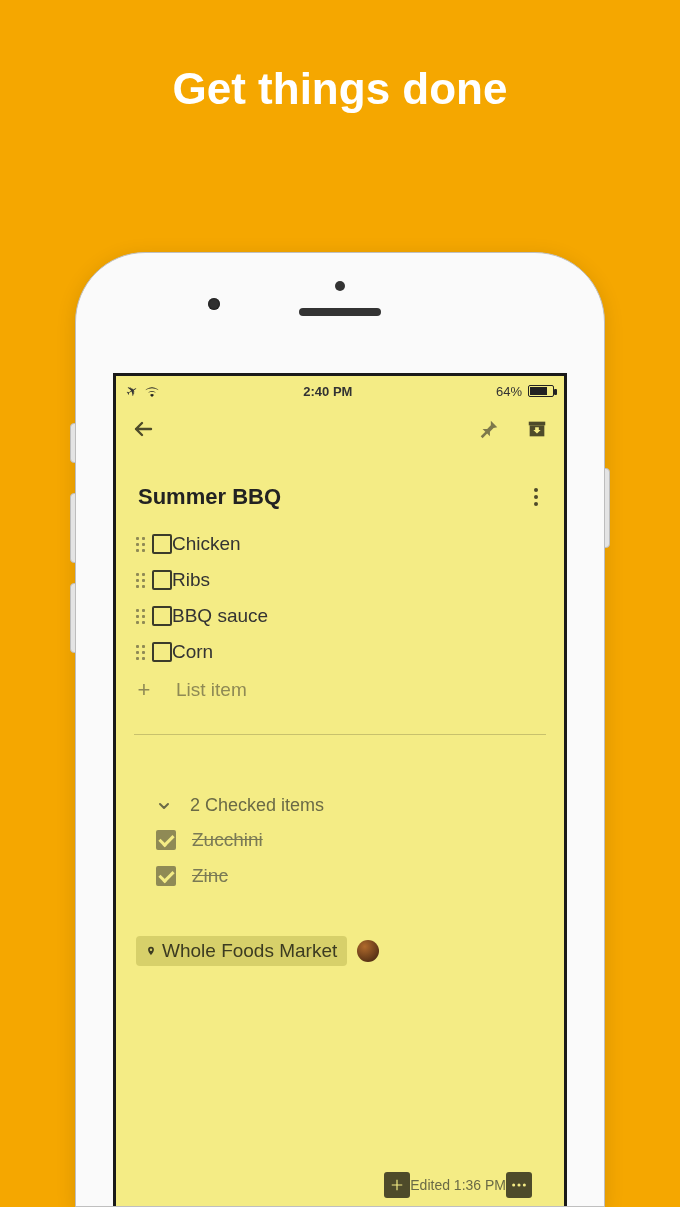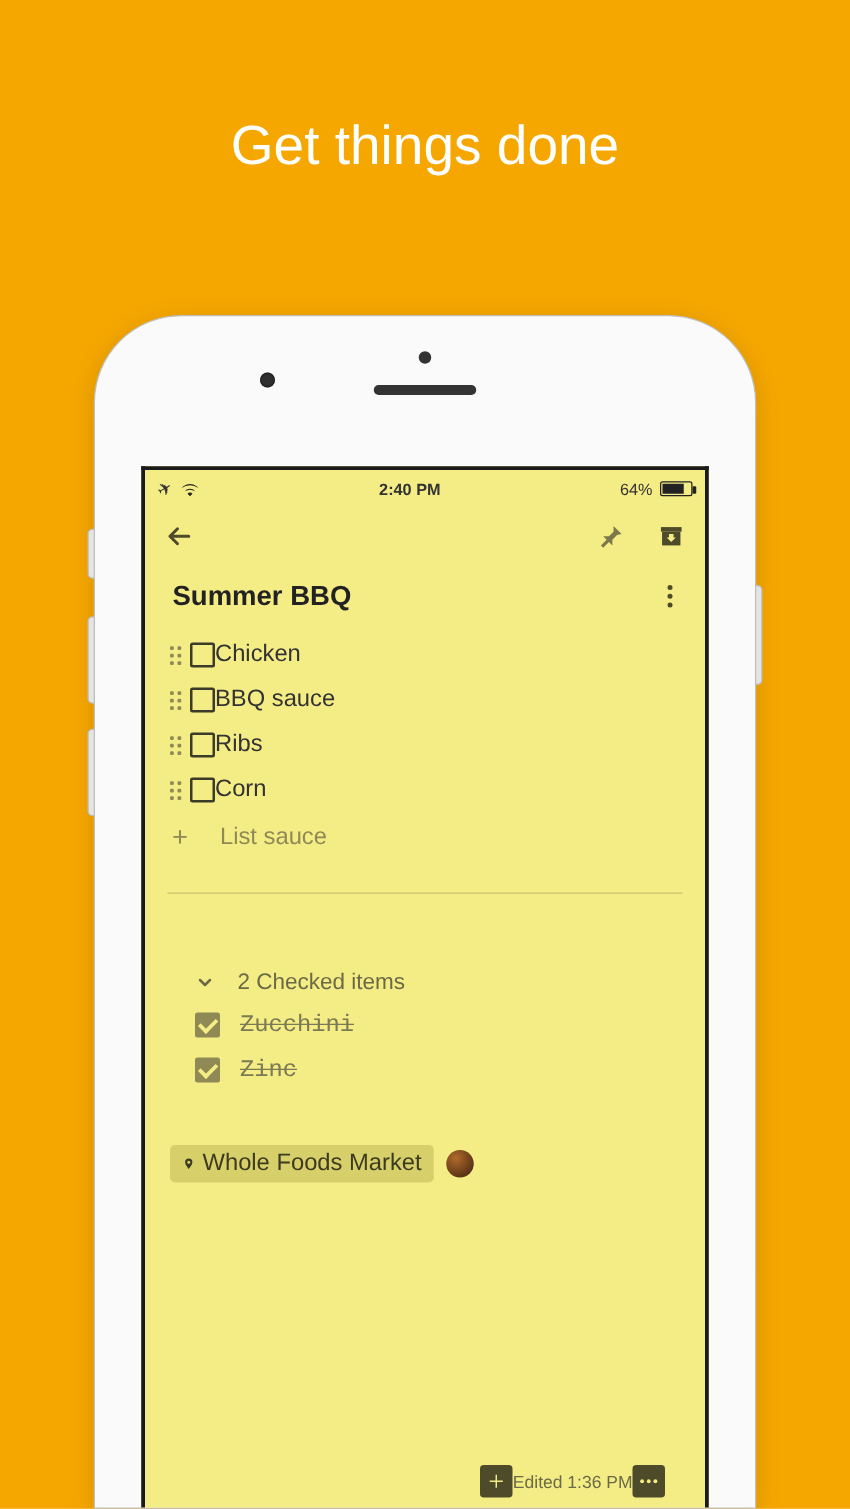--- a/index.html
+++ b/index.html
@@ -6,23 +6,23 @@
   html, body { width: 680px; height: 1207px; }
   body {
     background: #f5a700;
     font-family: -apple-system, BlinkMacSystemFont, "Helvetica Neue", Arial, sans-serif;
     overflow: hidden;
     position: relative;
   }
   .hero {
     text-align: center;
     color: #ffffff;
-    font-weight: 400;
+    font-weight: 700;
     font-size: 44px;
-    padding-top: 92px;
+    padding-top: 64px;
   }
 
   
   .phone {
     position: absolute;
     left: 50%;
     transform: translateX(-50%);
     top: 252px;
     width: 530px;
     height: 955px; 
@@ -79,21 +79,21 @@
   .appbar {
     display:flex; align-items:center; justify-content:space-between;
     padding:14px 14px 8px;
   }
   .ab-left, .ab-right { display:flex; align-items:center; gap:22px; }
   .icon-btn { width:26px; height:26px; display:flex; align-items:center; justify-content:center; color:#4e4b2a; cursor:pointer; }
   svg { display:block; }
 
   
   .note { padding: 14px 18px 0 18px; flex:1; display:flex; flex-direction:column; }
-  .title-row { display:flex; align-items:center; justify-content:space-between; margin-bottom:10px; padding-left:4px;}
+  .title-row { display:flex; align-items:center; justify-content:space-between; margin-bottom:10px; padding-left:4px;margin-top:20px;}
   .note-title { font-size:22px; font-weight:700; color:#222; }
   .kebab { width:20px; height:24px; display:flex; flex-direction:column; align-items:center; justify-content:center; gap:3px; cursor:pointer;}
   .kebab span{width:4px;height:4px;background:#4e4b2a;border-radius:50%;}
 
   .list { margin-top:6px; }
   .row {
     display:flex; align-items:center; padding:7px 2px;
     font-size:19px; color:#333;
   }
   .drag { width:16px; display:grid; grid-template-columns:repeat(2,3px); grid-auto-rows:3px; gap:3px; }
@@ -115,21 +115,21 @@
   .chev { width:16px; height:16px; }
 
   .row.done { color:#7a7a55; padding-left:22px; gap:16px;}
   .row.done .checkbox {
     background:#8f8a55; border-color:#8f8a55;
   }
   .row.done .checkbox::after{
     content:""; position:absolute; left:4px; top:0px; width:6px; height:11px;
     border:solid #f4ec85; border-width:0 3px 3px 0; transform:rotate(45deg);
   }
-  .strike { text-decoration: line-through; font-family: Liberation Mono, monospace; }
+  .strike { text-decoration: line-through; }
 
   .chips { display:flex; align-items:center; gap:10px; margin-top:42px; padding-left:2px;}
   .chip {
     display:inline-flex; align-items:center; gap:6px;
     background:#d7d06a; color:#3c3b21; font-size:19px;
     padding:4px 10px; border-radius:4px; cursor:pointer;
   }
   .pin{font-size:12px;}
   .avatar{width:22px;height:22px;border-radius:50%;background:radial-gradient(circle at 35% 30%, #b06a2c, #3a1f0e);}
 
@@ -227,50 +227,50 @@
         <div class="row">
           <div class="drag">
               <i></i>
               <i></i>
               <i></i>
               <i></i>
               <i></i>
               <i></i>
             </div>
           <div class="checkbox"></div>
-          <span>BBQ sauce</span>
+          <span>Ribs</span>
         </div>
         <div class="row">
           <div class="drag">
               <i></i>
               <i></i>
               <i></i>
               <i></i>
               <i></i>
               <i></i>
             </div>
           <div class="checkbox"></div>
-          <span>Ribs</span>
+          <span>BBQ sauce</span>
         </div>
         <div class="row">
           <div class="drag">
               <i></i>
               <i></i>
               <i></i>
               <i></i>
               <i></i>
               <i></i>
             </div>
           <div class="checkbox"></div>
           <span>Corn</span>
         </div>
         <div class="row add">
           <div class="plus">+</div>
           <div style="width:20px"></div>
-          <span class="ph">List sauce</span>
+          <span class="ph">List item</span>
         </div>
       </div>
 
       <div class="divider"></div>
 
       <div class="checked-header">
         <span class="chev">
           <svg width="16" height="16" viewBox="0 0 24 24">
               <path fill="none" stroke="#6a6a46" stroke-width="3" stroke-linecap="round" stroke-linejoin="round" d="M6 9l6 6 6-6"></path>
             </svg>

